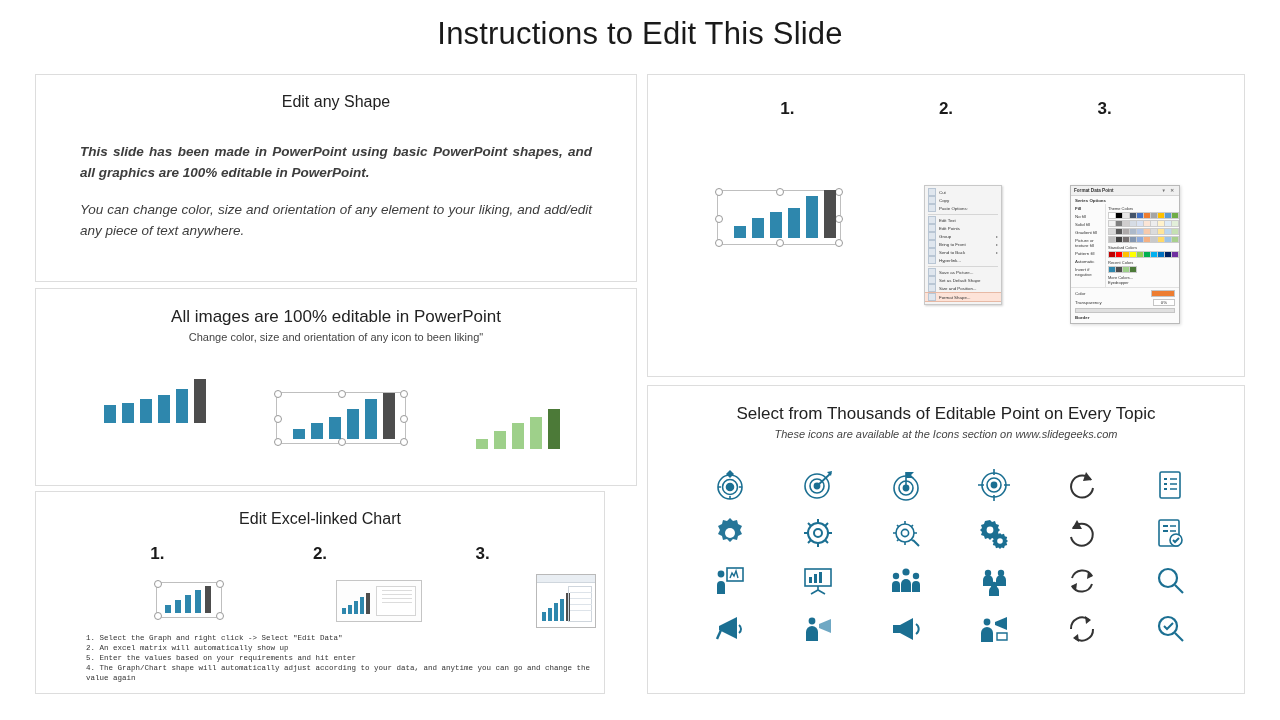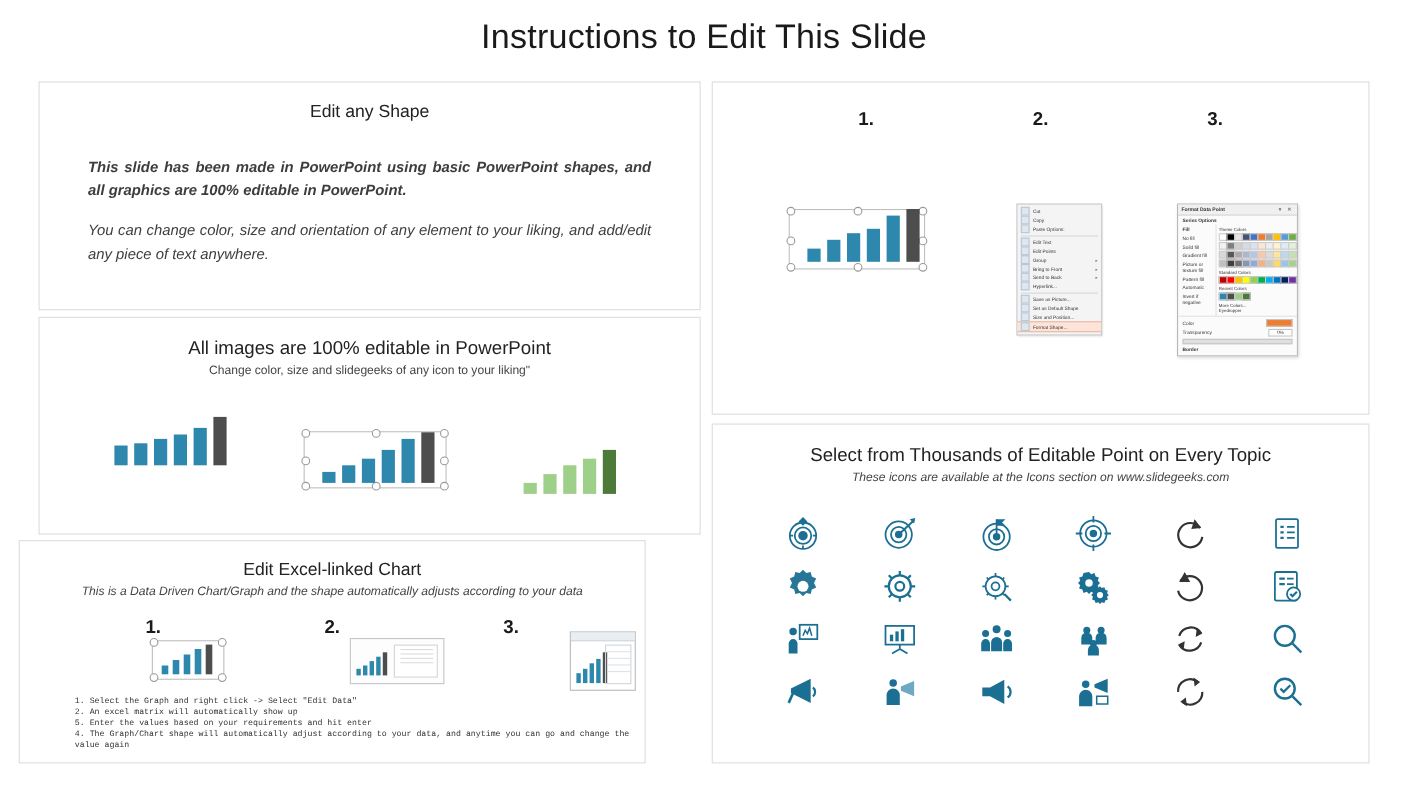--- a/index.html
+++ b/index.html
@@ -33,21 +33,21 @@
   .panel {
     position: absolute;
     border: 1px solid #dddddd;
     background: #ffffff;
     box-sizing: border-box;
   }
 
   
   .p-edit-shape   { left: 35px;  top: 74px;  width: 602px; height: 208px; }
   .p-images       { left: 35px;  top: 288px; width: 602px; height: 198px; }
-  .p-excel        { left: 17px;  top: 491px; width: 570px; height: 203px; }
+  .p-excel        { left: 35px;  top: 491px; width: 570px; height: 203px; }
   .p-resize       { left: 647px; top: 74px;  width: 598px; height: 303px; }
   .p-icons        { left: 647px; top: 385px; width: 598px; height: 309px; }
 
   .panel-title {
     text-align: center;
     font-size: 16px;
     font-weight: normal;
     color: #222222;
     margin-top: 18px;
   }
@@ -208,21 +208,21 @@
   <div class="slide-title">Instructions to Edit This Slide</div>
 
   <div class="panel p-edit-shape">
     <div class="panel-title">Edit any Shape</div>
     <div class="body-text first">This slide has been made in PowerPoint using basic PowerPoint shapes, and all graphics are 100% editable in PowerPoint.</div>
     <div class="body-text second">You can change color, size and orientation of any element to your liking, and add/edit any piece of text anywhere.</div>
   </div>
 
   <div class="panel p-images">
     <div class="panel-title big">All images are 100% editable in PowerPoint</div>
-    <div class="panel-sub">Change color, size and slidegeeks of any icon to your liking"</div>
+    <div class="panel-sub">Change color, size and orientation of any icon to been liking"</div>
 
     <div style="position:absolute; left:68px; top:90px;">
       <div class="bars">
         <div class="bar" style="height:18px;background:#2e87ad;"></div>
         <div class="bar" style="height:20px;background:#2e87ad;"></div>
         <div class="bar" style="height:24px;background:#2e87ad;"></div>
         <div class="bar" style="height:28px;background:#2e87ad;"></div>
         <div class="bar" style="height:34px;background:#2e87ad;"></div>
         <div class="bar" style="height:44px;background:#4d4d4d;"></div>
       </div>
@@ -253,21 +253,20 @@
         <div class="bar" style="height:18px;background:#9ed08a;"></div>
         <div class="bar" style="height:26px;background:#9ed08a;"></div>
         <div class="bar" style="height:32px;background:#9ed08a;"></div>
         <div class="bar" style="height:40px;background:#4c7a38;"></div>
       </div>
     </div>
   </div>
 
   <div class="panel p-excel">
     <div class="panel-title">Edit Excel-linked Chart</div>
-    <div class="panel-sub italic">This is a Data Driven Chart/Graph and the shape automatically  adjusts according  to your data</div>
 
     <div class="num-row" style="margin-top:16px; padding: 0 40px;">
       <div class="step-num">1.</div>
       <div class="step-num">2.</div>
       <div class="step-num">3.</div>
     </div>
 
     <div class="sel-frame" style="position:absolute; left:120px; top:90px; width:66px; height:36px;">
       <div class="handle h-tl"></div>
       <div class="handle h-tr"></div>

